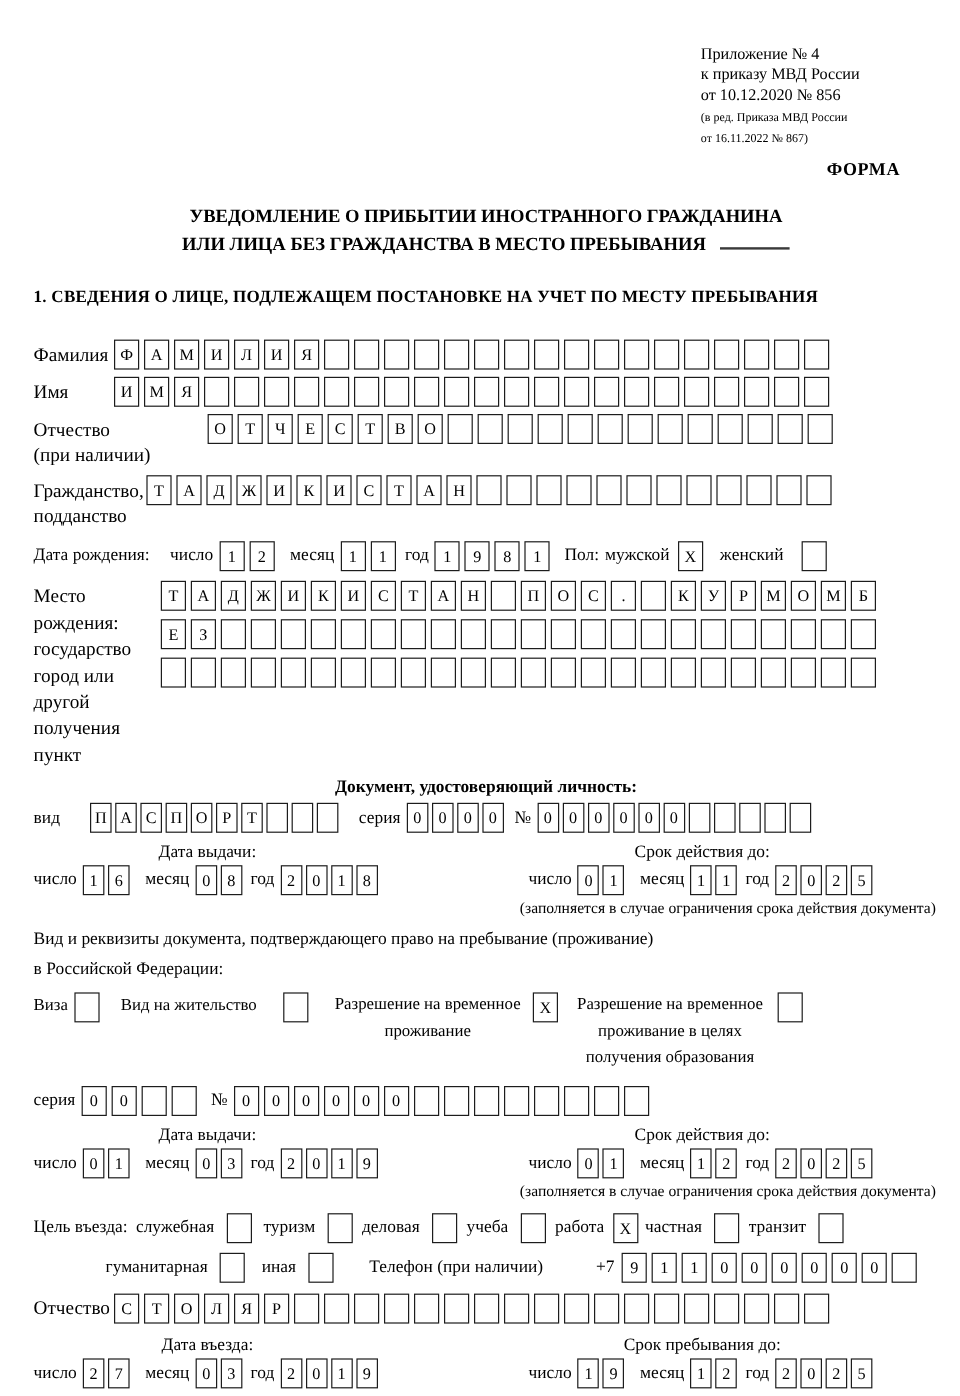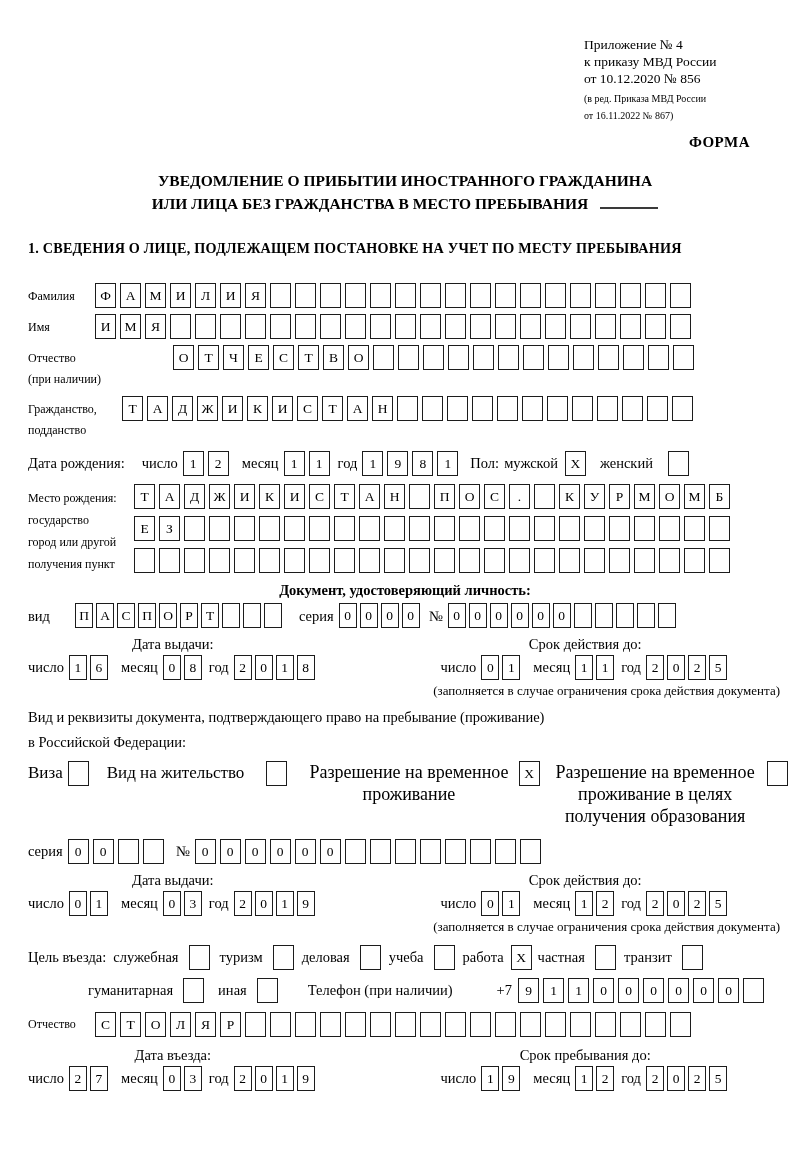--- a/index.html
+++ b/index.html
@@ -13,21 +13,21 @@
   
   .annex{margin-left:556px;font-size:13.5px;line-height:17px;}
   .annex-note{margin-top:3px;font-size:10px;line-height:17px;}
   .forma{font-weight:bold;font-size:15px;text-align:right;margin:10px 32px 0 0;letter-spacing:.5px;}
   .title{margin-top:18px;text-align:center;font-weight:bold;font-size:15.5px;line-height:23px;}
   .uline{display:inline-block;width:58px;border-bottom:2px solid #3a3a3a;margin-left:12px;vertical-align:baseline;}
   .section{margin-top:25px;font-weight:bold;font-size:14.2px;letter-spacing:.2px;white-space:nowrap;}
 
   
   .frow{display:flex;align-items:flex-start;margin-top:6px;}
-  .flabel{font-size:12px;line-height:21px;padding-top:3px;flex:none;}
+  .flabel{font-size:16px;line-height:21px;padding-top:3px;flex:none;}
   .w67{width:67px}.w145{width:145px}.w94{width:94px}.w106{width:106px}
   .boxes{display:flex;flex:none;}
   .box{
     width:19px;height:23px;flex:none;
     border:1.6px solid #1c1c1c;margin-right:4px;
     display:flex;align-items:center;justify-content:center;
     font-size:13.5px;line-height:1;background:#fff;
   }
   .sm .box{width:16px;margin-right:3px;}
   .cb{margin:0 0 0 5px;}
@@ -37,22 +37,22 @@
   .doc-title{margin-top:7px;text-align:center;font-weight:bold;font-size:14.5px;}
   .drow{display:flex;margin-top:8px;}
   .dgroup{display:flex;flex-direction:column;}
   .dgroup .dcap{font-size:14.5px;text-align:center;margin-bottom:2px;}
   .dline{display:flex;align-items:center;}
   .dg-right{margin-left:auto;margin-right:52px;}
   .noter{text-align:right;font-size:13px;margin-top:3px;margin-right:2px;}
   .plain{font-size:14.5px;line-height:21px;margin-top:8px;}
 
   .optrow{display:flex;align-items:flex-start;margin-top:8px;}
-  .optc{font-size:18px;line-height:22px;text-align:center;flex:none;}
-  .optl{font-size:17px;line-height:23px;flex:none;}
+  .optc{font-size:14px;line-height:22px;text-align:center;flex:none;}
+  .optl{font-size:14px;line-height:23px;flex:none;}
 
   .bp-rows .boxes{margin-top:0;}
   .bp-rows .boxes + .boxes{margin-top:7px;}
 </style>
 </head>
 <body>
 
 <div class="page">
 
   <div class="annex">

